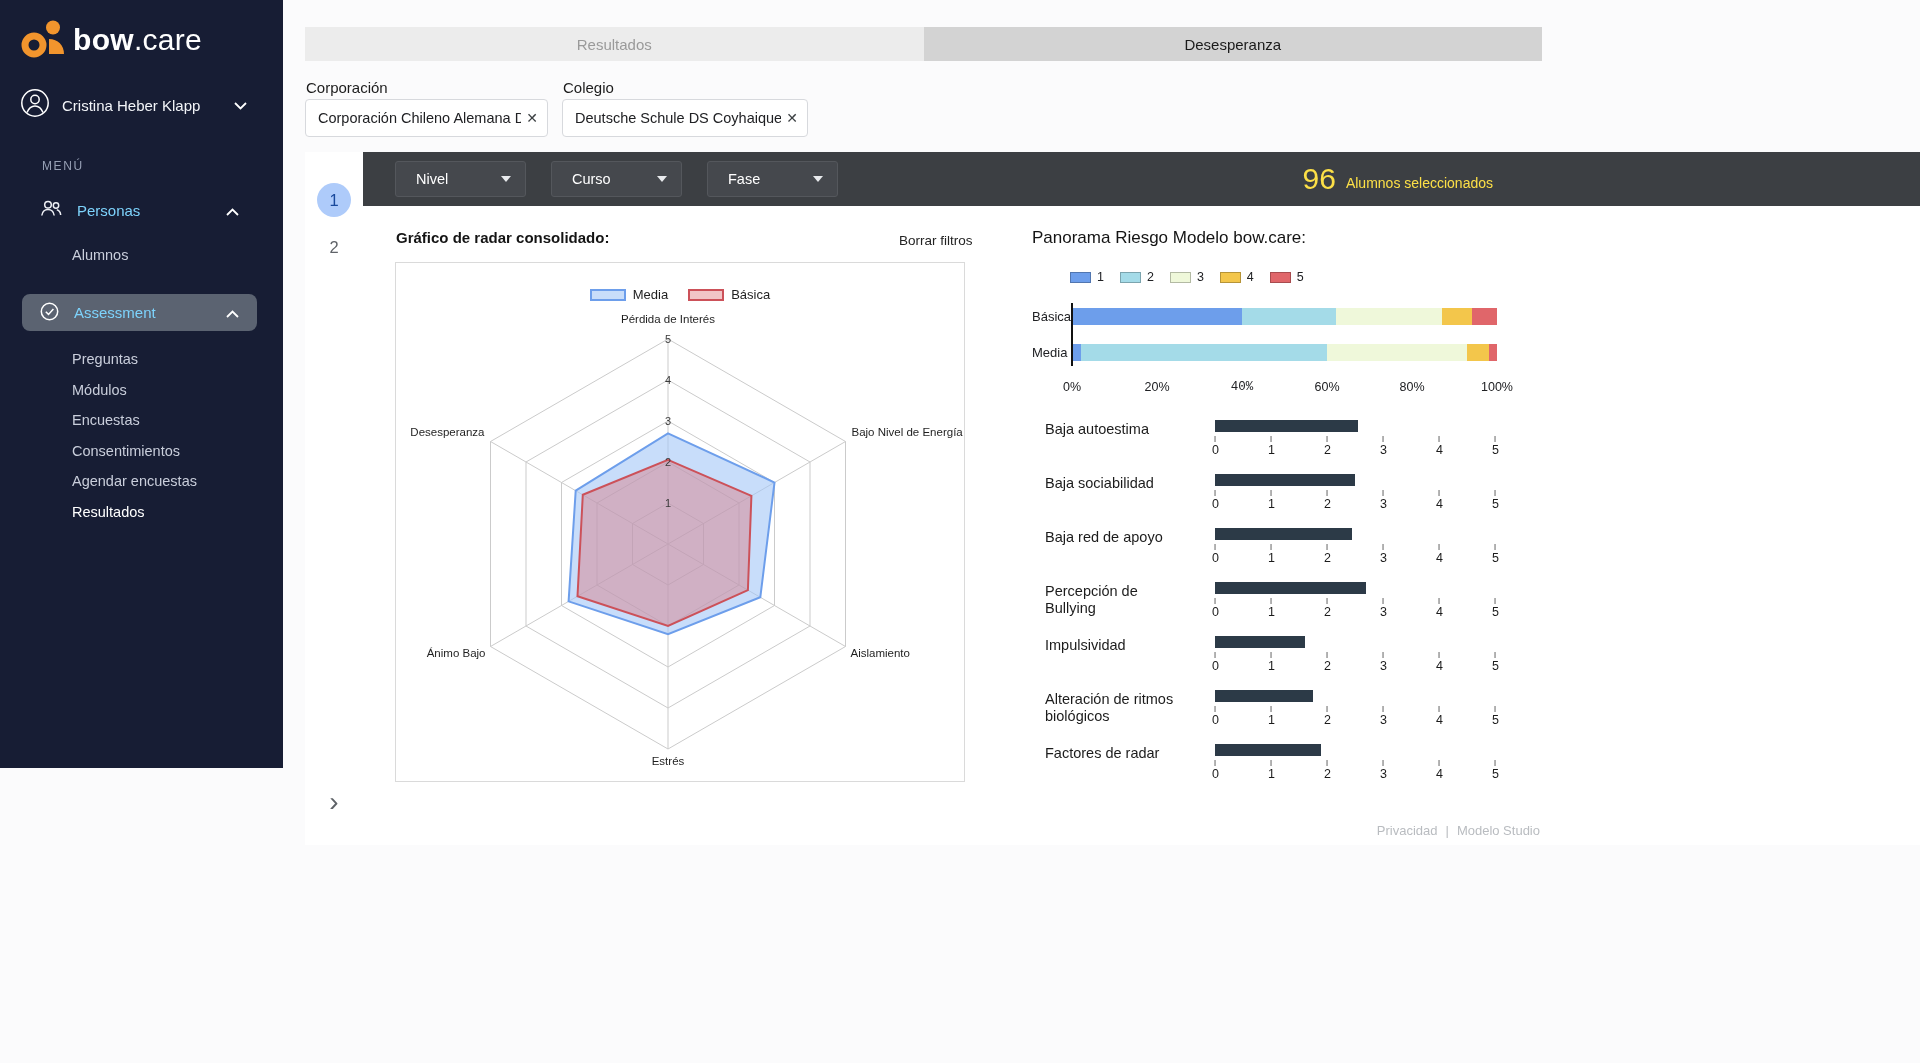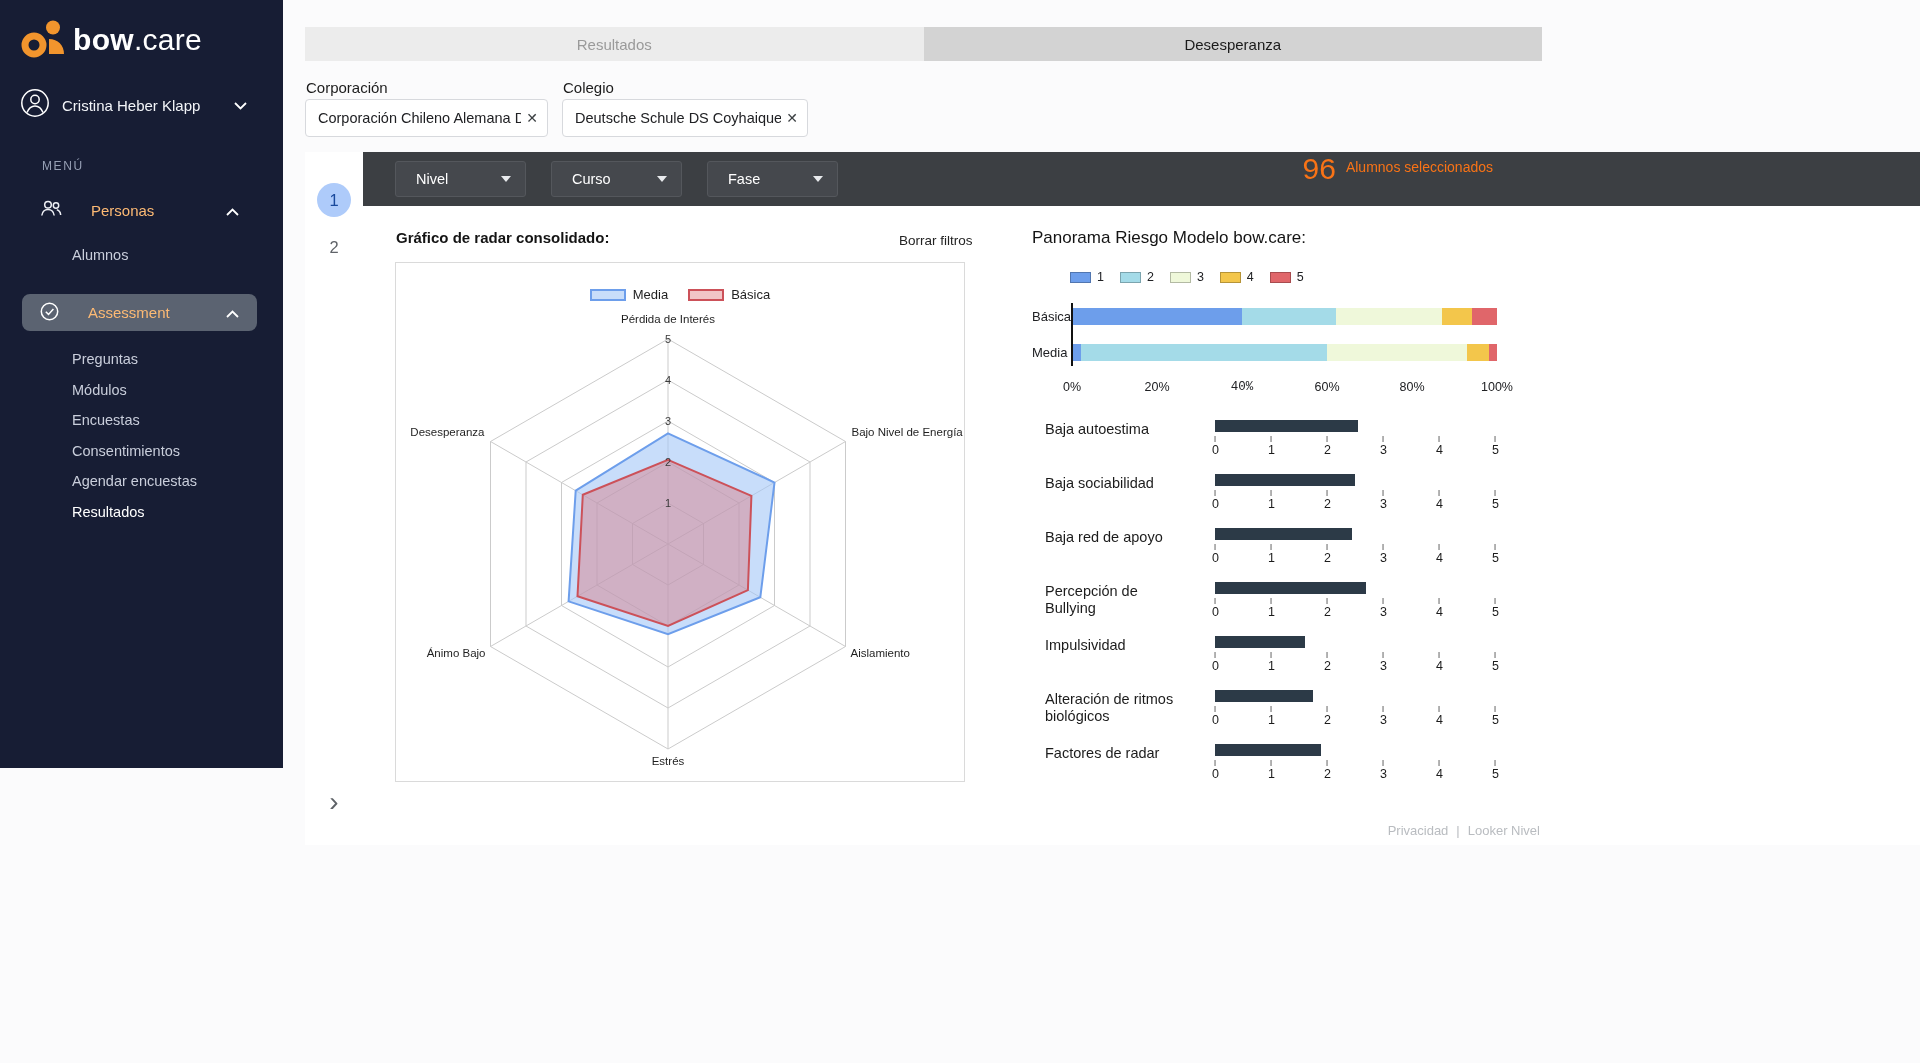--- a/index.html
+++ b/index.html
@@ -7,21 +7,21 @@
   .app{display:flex;width:1920px;height:768px}
 
   
   .sidebar{position:relative;width:283px;flex-shrink:0;height:100%;background:#171d34;color:#fff}
   .logo{position:absolute;top:18px;left:20px;display:flex;align-items:center;gap:5px}
   .logo-text{font-size:30px;color:#fff;letter-spacing:.3px}
   .logo-text b{font-weight:700}
   .user-row{position:absolute;top:88px;left:20px;right:36px;height:34px;display:flex;align-items:center;gap:12px;cursor:pointer}
   .user-name{flex:1;font-size:15px;color:#f2f4f8}
   .menu-label{position:absolute;top:159px;left:42px;font-size:12px;letter-spacing:1.6px;color:#97a0b5}
-  .nav-row{position:absolute;left:22px;width:235px;height:34px;display:flex;align-items:center;gap:29px;padding:0 18px;font-size:15px;color:#fdba74;cursor:pointer}
+  .nav-row{position:absolute;left:22px;width:235px;height:34px;display:flex;align-items:center;gap:15px;padding:0 18px;font-size:15px;color:#7dd3fc;cursor:pointer}
   .nav-personas{top:193px}
   .nav-assessment{top:294px;height:37px;background:#5b6371;border-radius:8px}
   .nav-label{flex:1}
   .subitems{position:absolute;left:72px;display:flex;flex-direction:column;gap:9.5px;font-size:14.5px;color:#c9cedb}
   .sub-personas{top:245px}
   .sub-assessment{top:349px}
   .subitem{line-height:21px;cursor:pointer}
   .subitem.active{color:#ffffff}
 
   
@@ -42,21 +42,21 @@
   .pagecol{position:absolute;left:22px;top:152px;width:58px;height:693px;background:#fff}
   #page-list{display:flex;flex-direction:column;align-items:center;padding-top:31px;gap:13px}
   .page-circle{width:34px;height:34px;border-radius:50%;display:flex;align-items:center;justify-content:center;font-size:16.5px;color:#5f6368;cursor:pointer}
   .page-circle.current{background:#aecbfa;color:#19499c}
   .pagecol-next{position:absolute;bottom:32px;left:50%;transform:translateX(-50%);font-size:28px;line-height:22px;color:#5f6368;cursor:pointer}
 
   .toolbar{position:absolute;left:80px;top:152px;right:0;height:54px;background:#3c3f43;display:flex;align-items:center;padding-left:32px}
   .dd-wrap{display:flex;gap:25px}
   .dropdown{width:131px;height:36px;background:#45484d;border:1px solid #54575c;border-radius:3px;display:flex;align-items:center;justify-content:space-between;padding:0 14px 0 20px;font-size:14.5px;color:#fff;cursor:pointer}
   .caret svg{display:block}
-  .count-group{position:absolute;right:427px;top:0;height:54px;display:flex;gap:10px;color:#f97316}
+  .count-group{position:absolute;right:427px;top:0;height:54px;display:flex;align-items:center;gap:10px;color:#fde047}
   .count{font-size:30px}
   .count-label{font-size:14px;margin-top:7px}
 
   .canvas{position:absolute;left:80px;top:206px;right:0;height:639px;background:#fff}
   .radar-title{position:absolute;left:33px;top:23px;font-size:15px;font-weight:700;color:#141414}
   .clear-filters{position:absolute;left:536px;top:27px;font-size:13.5px;color:#232323;cursor:pointer}
   .radar-box{position:absolute;left:32px;top:56px;width:570px;height:520px;border:1px solid #dadada;background:#fff}
   .radar-legend{position:absolute;top:24px;left:0;right:0;display:flex;justify-content:center;align-items:center;gap:20px;font-size:13px;color:#1f1f1f;z-index:2}
   .rl-item{display:flex;align-items:center;gap:7px}
   .rl-sw{width:36px;height:12px;border:2px solid}
@@ -551,17 +551,17 @@
                 </div>
               </div>
             </div>
           </div>
       </div>
     </div>
 
     <div class="page-footer">
       <span>Privacidad</span>
       <span>|</span>
-      <span>Looker Nivel</span>
+      <span>Modelo Studio</span>
     </div>
 
   </div>
 </div>
 
 </body></html>

